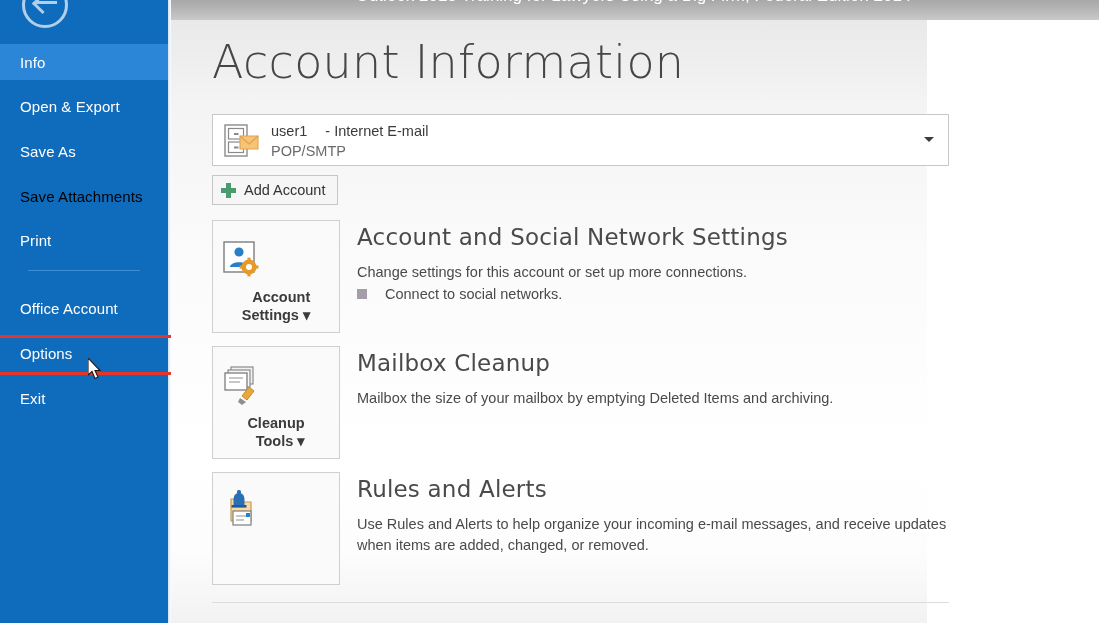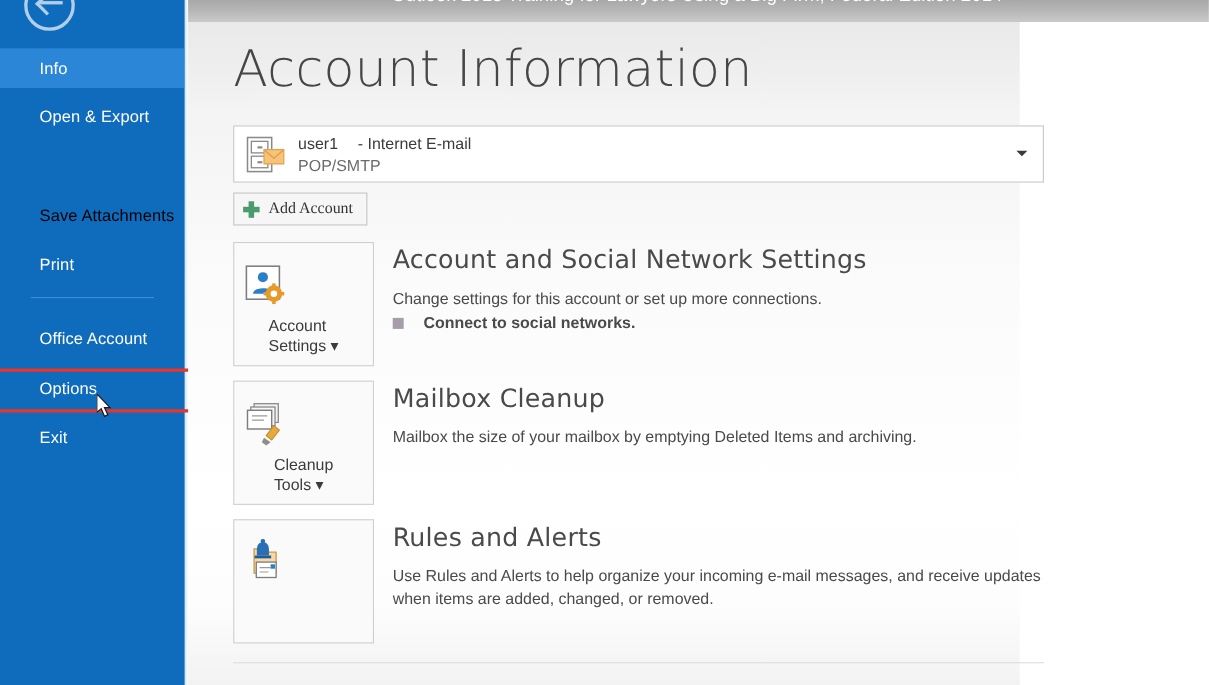--- a/index.html
+++ b/index.html
@@ -42,21 +42,21 @@
   }
   #backbtn .arr:before{
     content:""; position:absolute; left:0; top:-5px;
     width:12px; height:12px; border-left:3px solid #cfe0f0; border-bottom:3px solid #cfe0f0;
     transform:rotate(45deg);
   }
 
   .nav-item{
     position:absolute; left:0; width:168px; height:36px;
     color:#ffffff; font-size:15px;
-    display:flex; align-items:center; padding-left:36px;
+    display:flex; align-items:center; padding-left:20px;
     letter-spacing:.1px;
   }
   .nav-item.selected{ background:#2b86d8; }
   .nav-item.disabled{ color:#000000; }
 
   .nav-div{
     position:absolute; left:28px; width:112px; height:1px;
     background:#3c8fd6;
   }
 
@@ -99,57 +99,58 @@
     position:absolute; right:14px; top:22px; width:0; height:0;
     border-left:5px solid transparent; border-right:5px solid transparent;
     border-top:5px solid #3b3b3b;
   }
 
   
   #add-account{
     position:absolute; left:41px; top:155px; height:30px;
     background:#f6f6f6; border:1px solid #c6c6c6;
     display:flex; align-items:center; padding:0 12px 0 8px;
-    font-size:14.5px; color:#333;font-family:Liberation Serif, serif;
+    font-size:14.5px; color:#333;
   }
   #add-account .plus{
     position:relative; width:15px; height:15px; margin-right:8px;
   }
   #add-account .plus:before,#add-account .plus:after{
     content:""; position:absolute; background:#4a9b6e;
   }
   #add-account .plus:before{ left:5px; top:0; width:5px; height:15px; }
   #add-account .plus:after{ left:0; top:5px; width:15px; height:5px; }
 
   
   .section{ position:absolute; left:41px; width:800px; }
   .sec-btn{
     position:absolute; left:0; top:0; width:128px; height:113px;
     background:#fafafa; border:1px solid #cfcfcf;
     display:flex; flex-direction:column; align-items:center; justify-content:flex-end;
     padding-bottom:8px;
   }
   .sec-btn .glyph{ position:absolute; left:0; right:0; top:16px; height:46px; }
   .sec-btn .lbl{
-    font-size:14.5px; color:#3b3b3b; line-height:18px; text-align:left;
+    font-size:14.5px; color:#3b3b3b; line-height:18px; text-align:right;
     white-space:pre-line;
+    font-weight:bold;
   }
   .sec-head{
     position:absolute; left:145px; top:4px;
     font-size:23px; color:#4a4a4a; font-weight:400; letter-spacing:.2px;
     font-family:"DejaVu Sans","Liberation Sans",sans-serif;
   }
   .sec-desc{
     position:absolute; left:145px; top:42px;
     font-size:14.5px; color:#4a4a4a; line-height:21px; width:620px;
   }
   .sec-sub{
     position:absolute; left:145px; top:66px;
     font-size:14.5px; color:#4a4a4a;
-    display:flex; align-items:center;font-weight:bold;
+    display:flex; align-items:center;
   }
   .sec-sub .bullet{
     width:10px; height:10px; background:#a59daa; margin-right:18px; display:inline-block;
   }
   #bottom-rule{
     position:absolute; left:41px; top:582px; width:737px; height:1px; background:#dcdcdc;
   }
 </style>
 </head>
 <body>
@@ -162,20 +163,23 @@
 
   <div id="backbtn">
     <div class="arr"></div>
   </div>
 
   <div class="nav-item selected" style="top:44px">
       <span>Info</span>
     </div>
   <div class="nav-item" style="top:88px">
       <span>Open &amp; Export</span>
+    </div>
+  <div class="nav-item" style="top:133px">
+      <span>Save As</span>
     </div>
   <div class="nav-item disabled" style="top:178px">
       <span>Save Attachments</span>
     </div>
   <div class="nav-item" style="top:222px">
       <span>Print</span>
     </div>
 
   <div class="nav-div" style="top:270px"></div>
 

